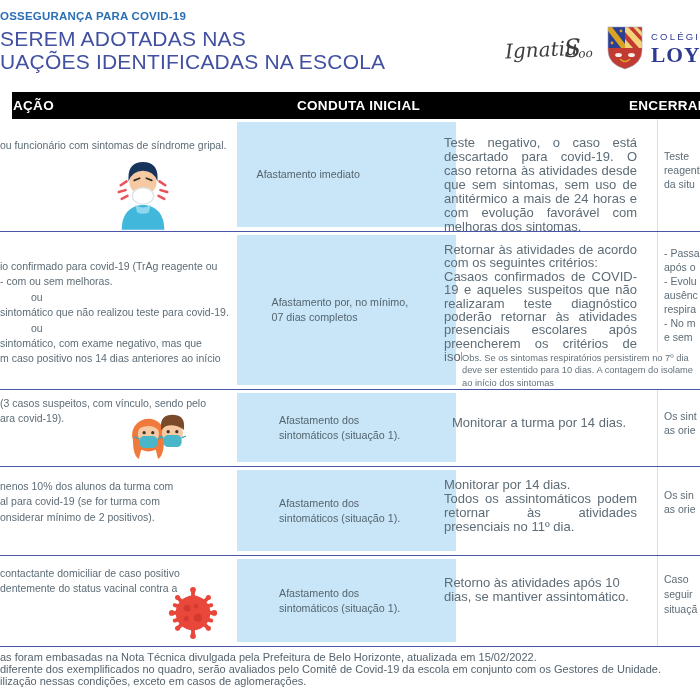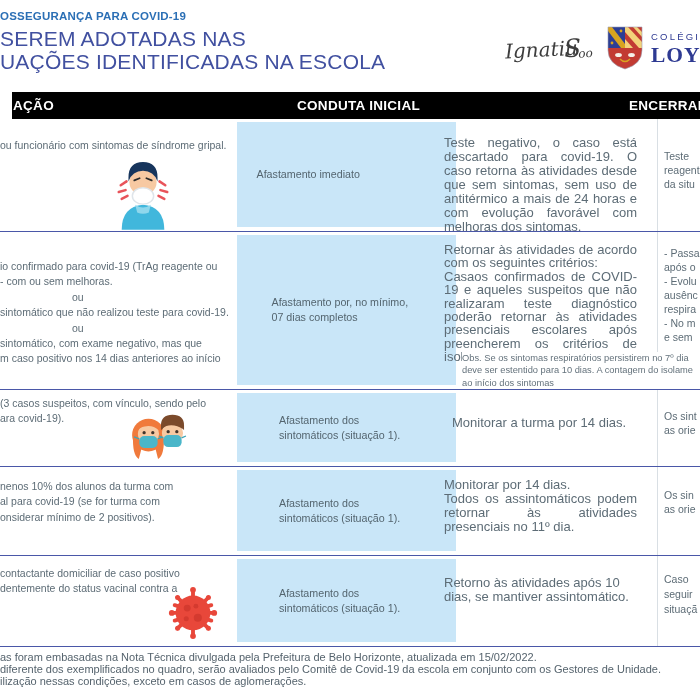--- a/index.html
+++ b/index.html
@@ -32,21 +32,21 @@
   .th3 { left:617px; }
 
   
   .vsep { position:absolute; left:657px; top:119px; height:528px; width:1px; background:#d9dfe4; }
   .tbody { position:absolute; top:119px; left:0; width:700px; }
   .row { position:relative; width:700px; border-bottom:1px solid #4a57a8; }
   #r1 { height:113px; } #r2 { height:158px; } #r3 { height:77px; } #r4 { height:89px; } #r5 { height:91px; }
 
   .c1text { position:absolute; left:0; }
   .ln { font-size:10.5px; line-height:15.4px; color:#5d6c76; white-space:nowrap; }
-  .ln.indent { padding-left:72px; }
+  .ln.indent { padding-left:31px; }
   #r1 .c1text { top:19px; }
   #r2 .c1text { top:27px; }
   #r3 .c1text { top:6px;  }
   #r4 .c1text { top:12px; }
   #r5 .c1text { top:10px; }
 
   .icon { position:absolute; }
   #r1 .icon { left:112px; top:37px; }
   #r3 .icon { left:129px; top:21px; }
   #r5 .icon { left:166px; top:26px; }

